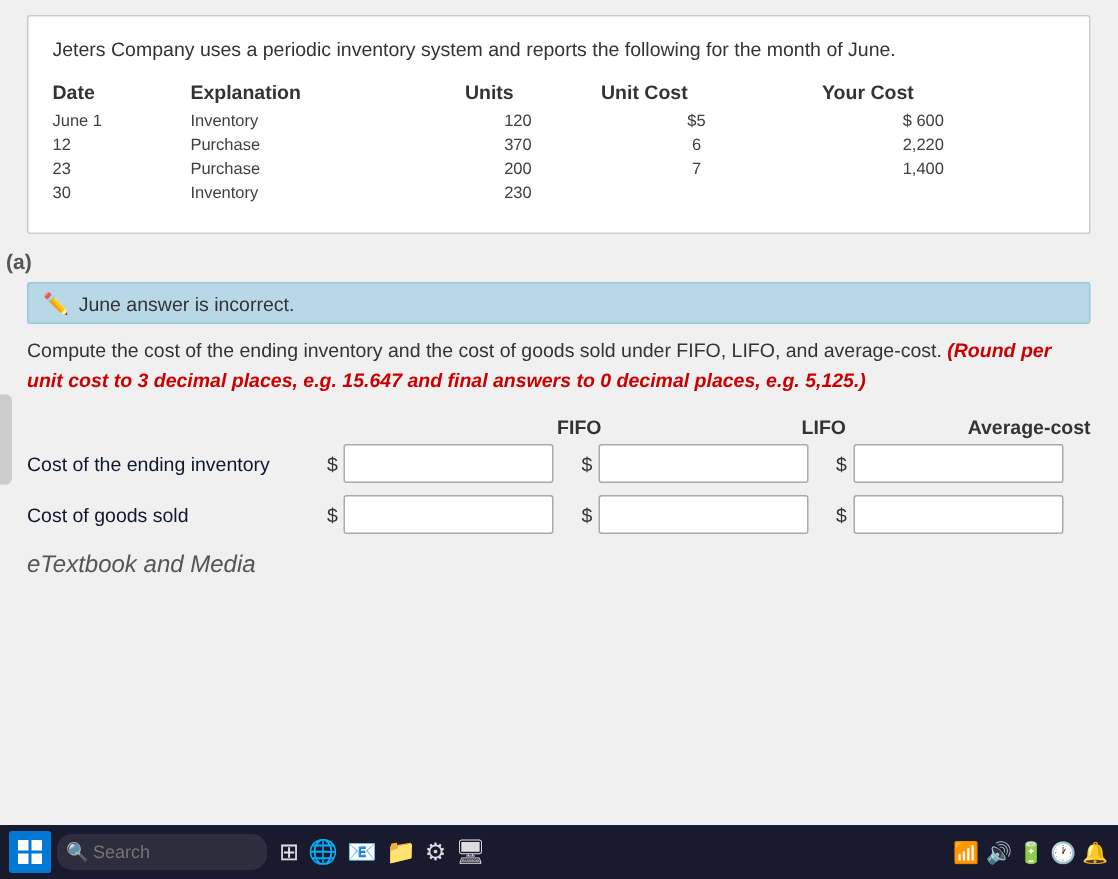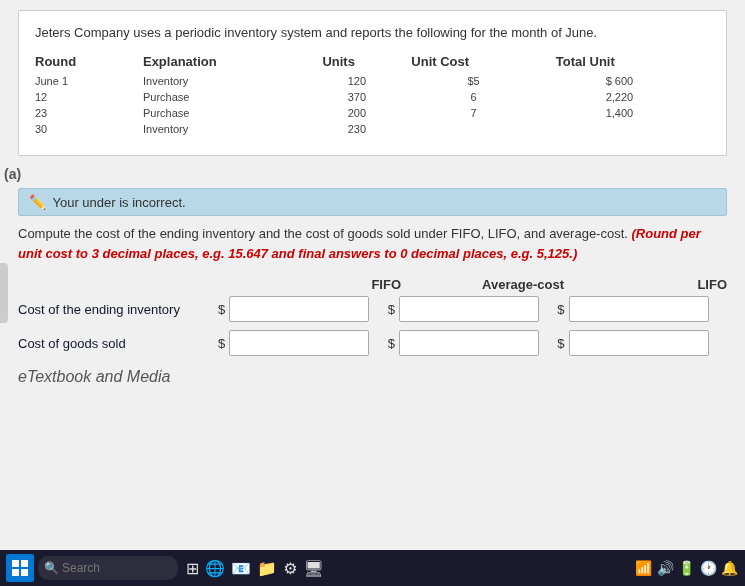--- a/index.html
+++ b/index.html
@@ -246,25 +246,25 @@
 <body>
 
 <div class="left-edge"></div>
 
 <div class="main-content">
   <p class="intro-text">Jeters Company uses a periodic inventory system and reports the following for the month of June.</p>
 
   <table class="data-table">
     <thead>
       <tr>
-        <th>Round</th>
+        <th>Date</th>
         <th>Explanation</th>
         <th>Units</th>
         <th>Unit Cost</th>
-        <th>Total Unit</th>
+        <th>Your Cost</th>
       </tr>
     </thead>
     <tbody>
       <tr>
         <td>June 1</td>
         <td>Inventory</td>
         <td class="num">120</td>
         <td class="num">$5</td>
         <td class="num">$ 600</td>
       </tr>
@@ -290,33 +290,33 @@
         <td class="num"></td>
       </tr>
     </tbody>
   </table>
 </div>
 
 <div class="section-label">(a)</div>
 
 <div class="incorrect-banner">
   <span class="pencil-icon">✏️</span>
-  <span>Your under is incorrect.</span>
+  <span>June answer is incorrect.</span>
 </div>
 
 <div class="instruction-text">
   <span>Compute the cost of the ending inventory and the cost of goods sold under FIFO, LIFO, and average-cost. </span><span class="bold-italic">(Round per unit cost to 3 decimal places, e.g. 15.647 and final answers to 0 decimal places, e.g. 5,125.)</span>
 </div>
 
 <div class="cost-table-area">
 
   <div class="method-headers">
     <div class="method-header">FIFO</div>
+    <div class="method-header">LIFO</div>
     <div class="method-header">Average-cost</div>
-    <div class="method-header">LIFO</div>
   </div>
 
   <div class="cost-row">
     <div class="cost-label">Cost of the ending inventory</div>
     <div class="input-group">
       <span class="dollar-sign">$</span>
       <input class="cost-input" type="text" value="" style="">
     </div>
     <div class="input-group">
       <span class="dollar-sign">$</span>

